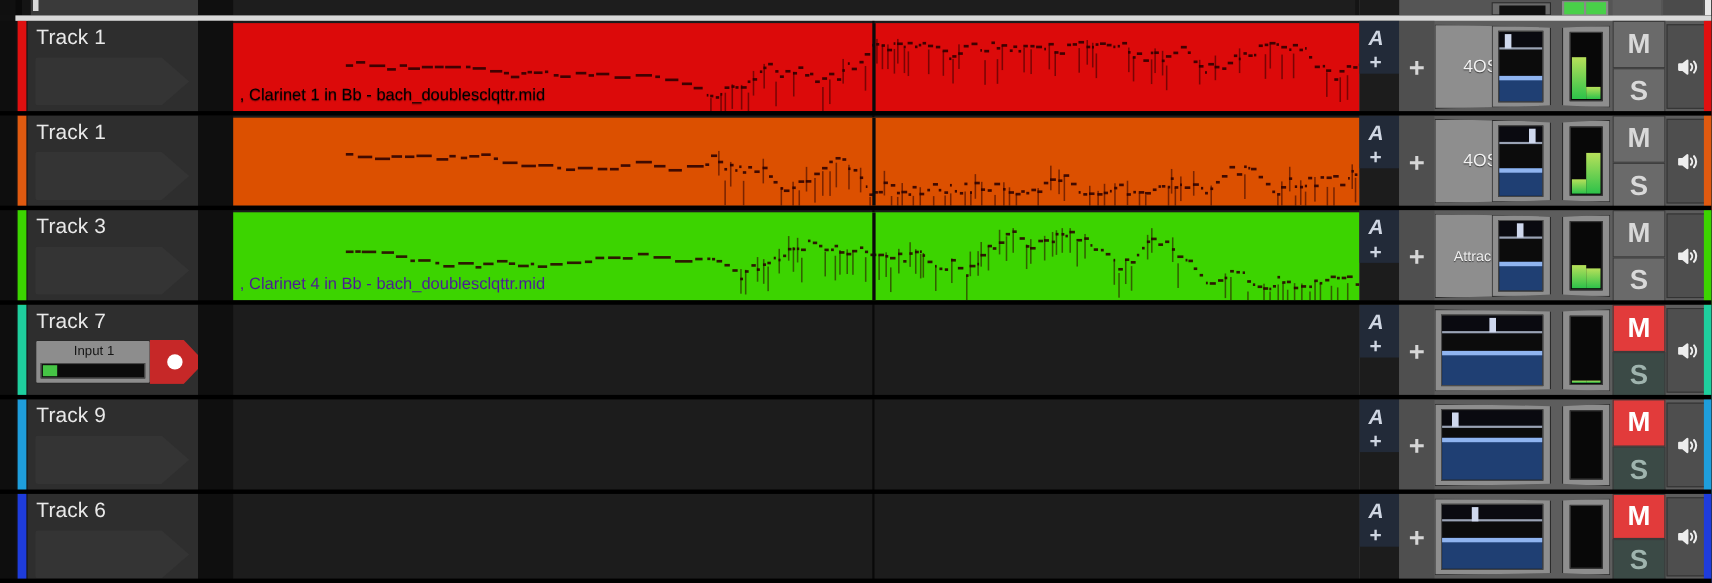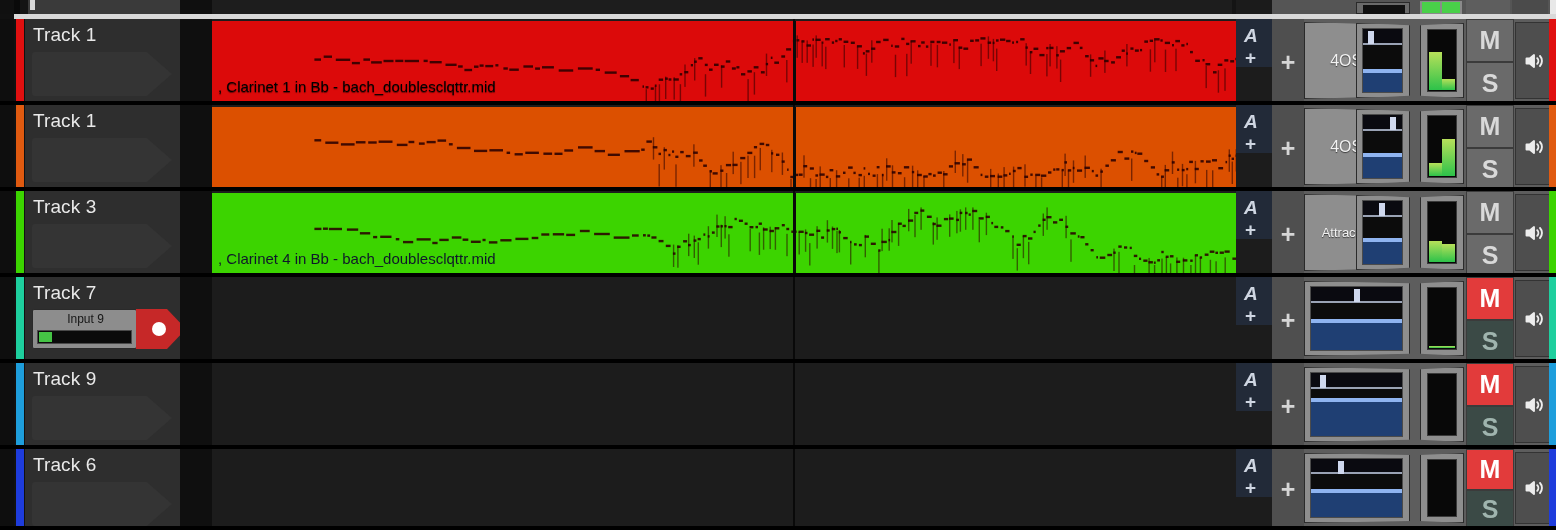--- a/index.html
+++ b/index.html
@@ -65,21 +65,21 @@
   .lane { position:absolute; left:180px; top:0; width:1056px; height:100%; background:#1c1c1c; }
   .lane-shade { position:absolute; left:0; top:0; width:32px; height:100%; background:#0f0f0f; }
   .lane-line { position:absolute; top:0; width:2px; height:100%; background:#090909; }
 
   .clip { position:absolute; top:2px; height:calc(100% - 6px); overflow:hidden; }
   .clip .notes { position:absolute; left:0; top:0; width:100%; height:100%; }
   .clip .clabel {
     position:absolute; left:6px; bottom:6px; font-size:15px; color:#000000;
     text-shadow:0 1px 1px rgba(0,0,0,.55); white-space:nowrap; z-index:3;
   }
-  .clip .clabel.dark { color:#0f172a; text-shadow:none; }
+  .clip .clabel.dark { color:#4c1d95; text-shadow:none; }
   .clip-split { position:absolute; top:0; width:3px; height:100%; background:#0b0b0b; z-index:4; }
 
   
   .ctrl { position:absolute; left:1236px; top:0; width:320px; height:100%; background:#5d5d5d; }
   .autocol { position:absolute; left:0; top:0; width:36px; height:100%; background:#1c1c1c; }
   .autocol .a { position:absolute; left:8px; top:6px; font-size:19px; font-style:italic; font-weight:bold; color:#cfd6e2; }
   .autocol .p { position:absolute; left:9px; top:28px; font-size:19px; font-weight:bold; color:#cfd6e2; }
   .autocol .nav { position:absolute; left:0; top:0; width:36px; height:48px; background:#222a38; }
 
   .plusbtn { position:absolute; left:36px; top:0; width:32px; height:100%; background:#4f4f4f;
@@ -928,21 +928,21 @@
           <div class="trackcol" style="background:#3cd400"></div>
         </div>
         <div class="row-sep"></div>
       </div>
       <div class="row" style="height: 86px;">
         <div class="gutter"></div>
         <div class="colorbar" style="background:#1ecf9e"></div>
         <div class="thead">
           <div class="tname">Track 7</div>
           <div class="tinput">
-            <div class="lbl">Input 9</div>
+            <div class="lbl">Input 1</div>
             <div class="lvl">
               <i></i>
             </div>
           </div>
           <div class="trec">
             <div class="dot"></div>
           </div>
         </div>
         <div class="lane">
           <div class="lane-shade"></div>

